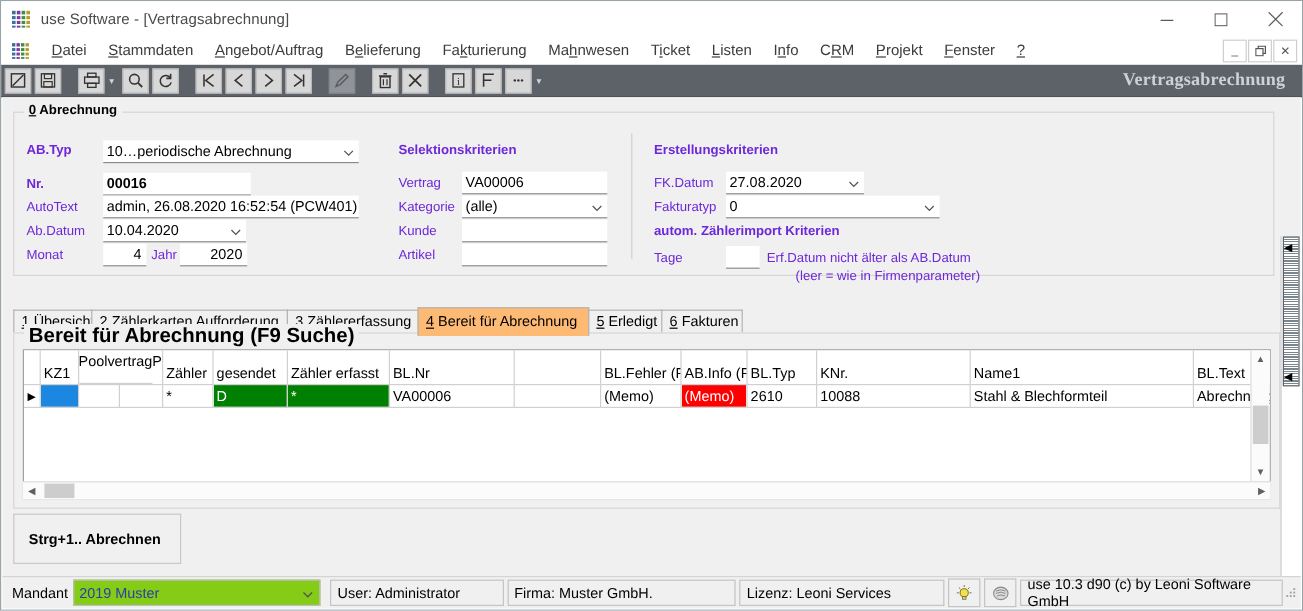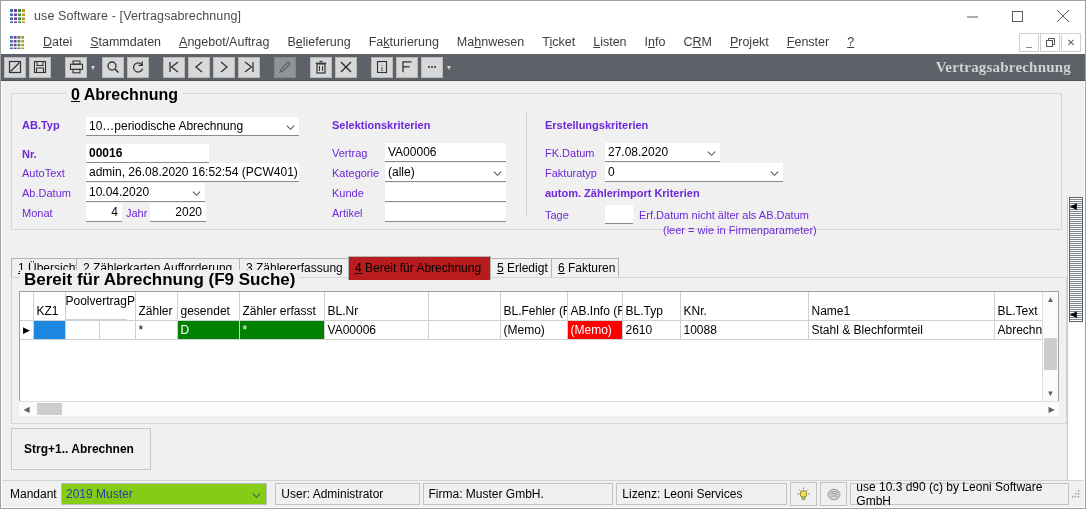--- a/index.html
+++ b/index.html
@@ -40,21 +40,21 @@
   .caret{color:#cfd3d6;font-size:8px;}
   .mdi-title{margin-left:auto;padding-right:14px;font-weight:bold;font-size:15px;color:#cdd2d6;
              font-family:"Liberation Serif", serif;letter-spacing:.2px;}
 
   
   .client{position:absolute;left:1px;top:80px;right:1px;bottom:27px;background:#f0f0f0;overflow:hidden;}
 
   
   .group{position:absolute;border:1px solid #d6d6d6;background:transparent;}
   .group>.legend{position:absolute;top:-8px;left:8px;background:#f0f0f0;padding:0 4px;
-                 font-weight:bold;font-size:16px;margin-left:47px;}
+                 font-weight:bold;font-size:11px;}
   .legend u{text-decoration:underline;}
 
   .lbl{position:absolute;font-size:11px;color:#6d28d9;white-space:nowrap;}
   .lbl.b{font-weight:bold;}
 
   .fld{position:absolute;background:#ffffff;border:none;border-bottom:1px solid #8a8a8a;
        font-family:"Liberation Sans",sans-serif;font-size:12px;color:#000;
        box-sizing:border-box;padding:1px 3px 0 3px;line-height:17px;height:19px;white-space:nowrap;
        overflow:hidden;}
   .fld.b{font-weight:bold;}
@@ -63,21 +63,21 @@
   .sep-v{position:absolute;width:1px;background:#d0d0d0;}
 
   .chev{display:inline-block;width:9px;height:9px;}
 
   
   .tabstrip{position:absolute;left:9px;top:175px;right:17px;height:22px;}
   .tab{position:absolute;top:2px;height:20px;background:#f0f0f0;border:1px solid #b4b4b4;
        border-bottom:none;box-sizing:border-box;font-size:12px;line-height:19px;
        padding:0 6px;white-space:nowrap;}
   .tab u{text-decoration:underline;}
-  .tab.sel{top:0;height:24px;background:#b91c1c;border-color:#b4b4b4;line-height:22px;z-index:5;}
+  .tab.sel{top:0;height:24px;background:#fdba74;border-color:#b4b4b4;line-height:22px;z-index:5;}
 
   
   .panel{position:absolute;left:9px;top:196px;right:17px;height:145px;background:#f0f0f0;
          border:1px solid #d6d6d6;}
   .panel .legend{position:absolute;top:-8px;left:8px;background:#f0f0f0;padding:0 4px;
                  font-weight:bold;font-size:17px;}
   .gridwrap{position:absolute;left:7px;top:13px;right:7px;bottom:7px;background:#ffffff;
             border:1px solid #a0a0a0;overflow:hidden;}
   table.grid{border-collapse:collapse;table-layout:fixed;font-size:12px;background:#fff;}
   table.grid th,table.grid td{border-right:1px solid #d0d0d0;border-bottom:1px solid #d0d0d0;

